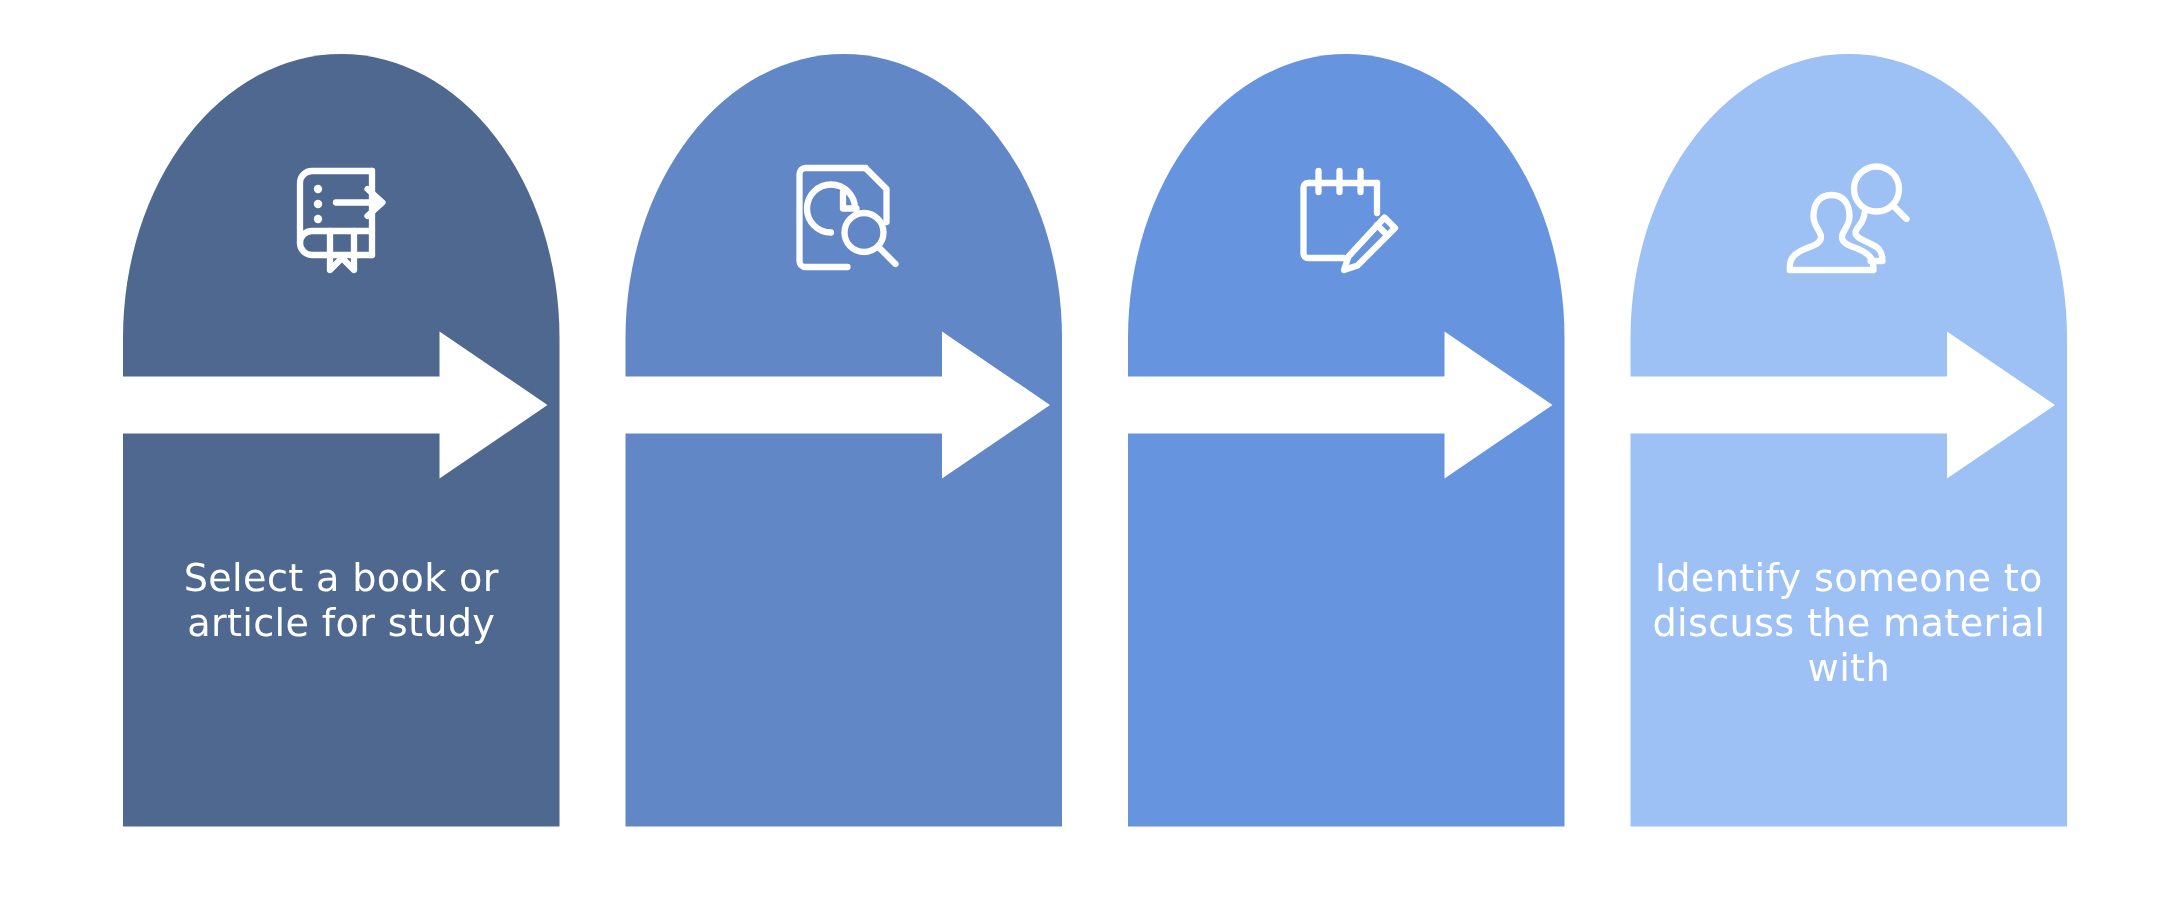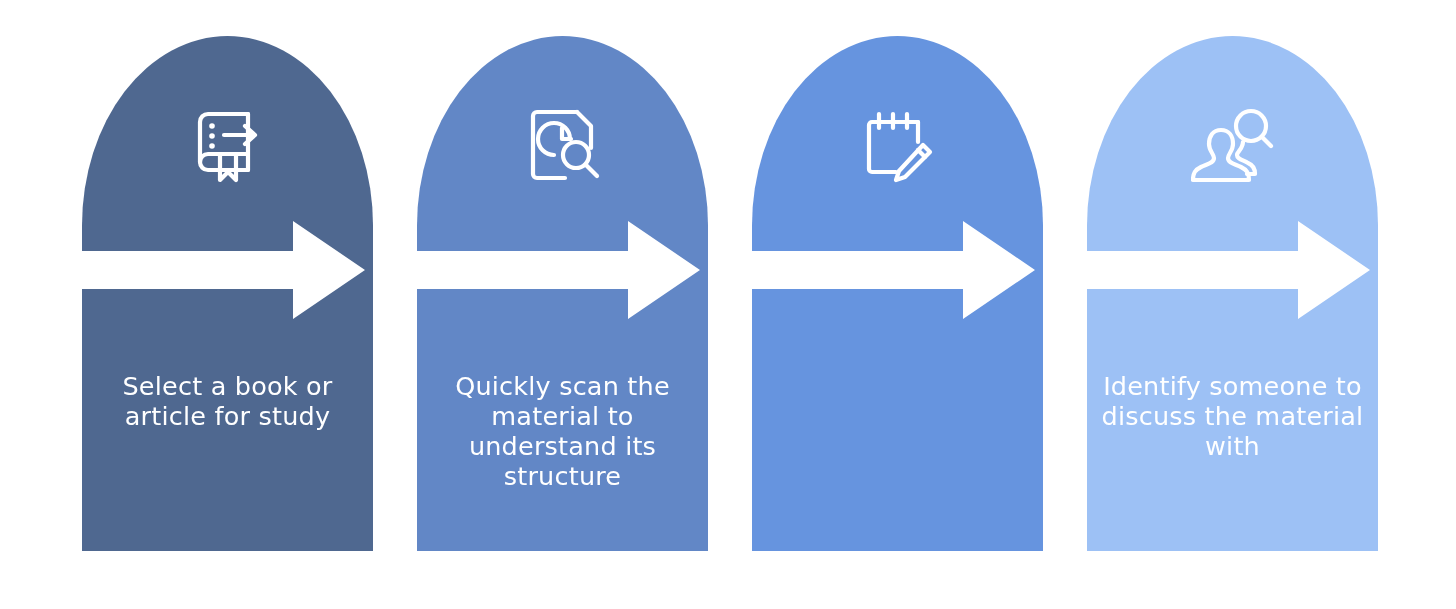--- a/index.html
+++ b/index.html
@@ -147,24 +147,20 @@
           </g>
         </svg>
       </div>
 
       <div class="arrow-wrap">
         <svg width="313" height="110" viewBox="0 0 313 110">
           <polygon points="0,36 233,36 233,6 305,55 233,104 233,74 0,74" fill="#ffffff"></polygon>
         </svg>
       </div>
 
-      <div class="caption">Quickly scan the
-material to
-understand its
-structure</div>
     </div>
 
     <div class="step">
       <div class="arch" style="background: rgb(102, 148, 223);"></div>
 
       <div class="icon-wrap">
         <svg width="84" height="84" viewBox="0 0 84 84">
           <g fill="none" stroke="#ffffff" stroke-width="4.2" stroke-linecap="round" stroke-linejoin="round">
             <path d="M62 18 V38"></path>
             <path d="M62 18 H16 a3 3 0 0 0 -3 3 V65 a3 3 0 0 0 3 3 H40"></path>

